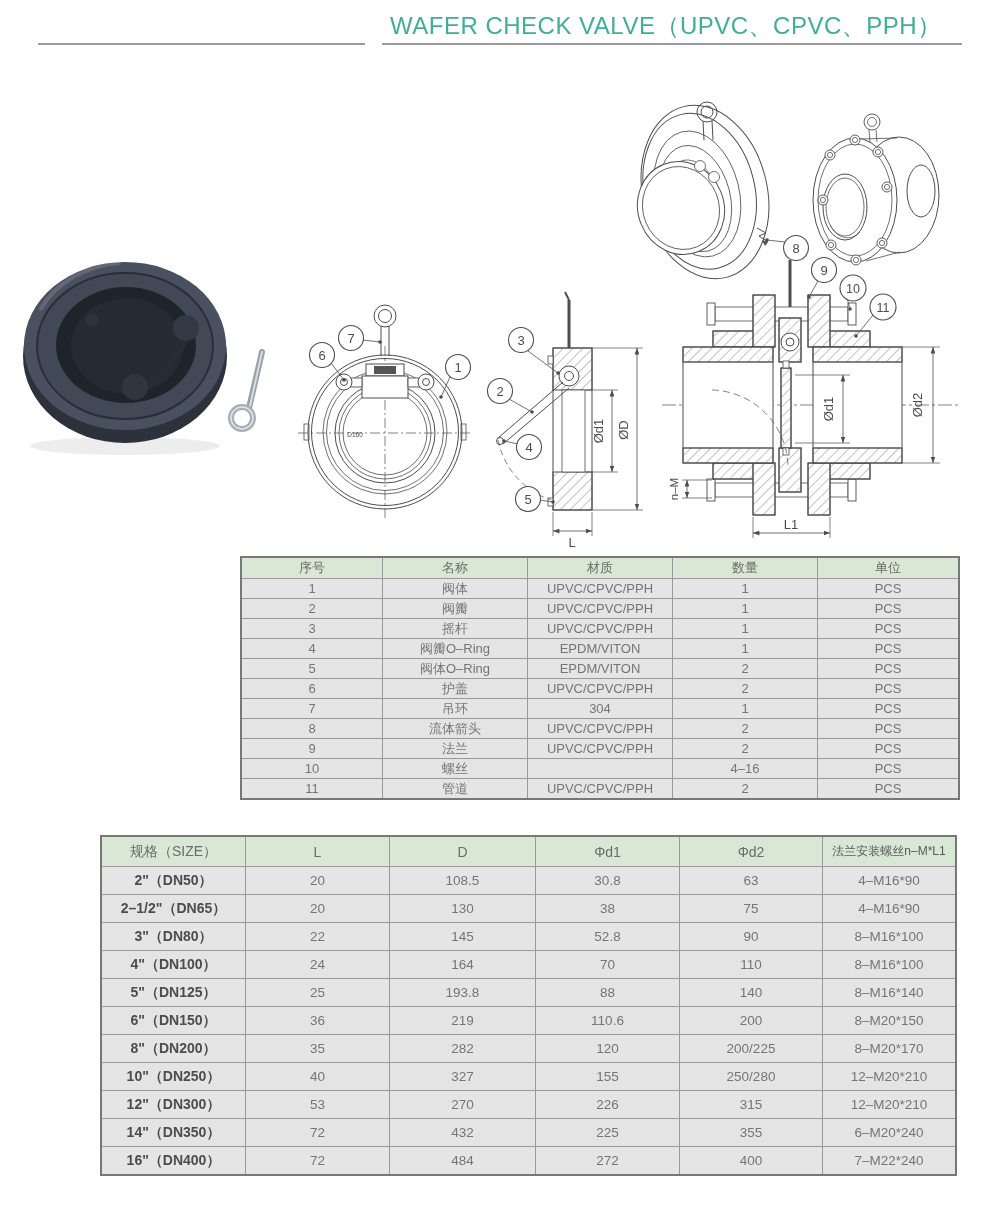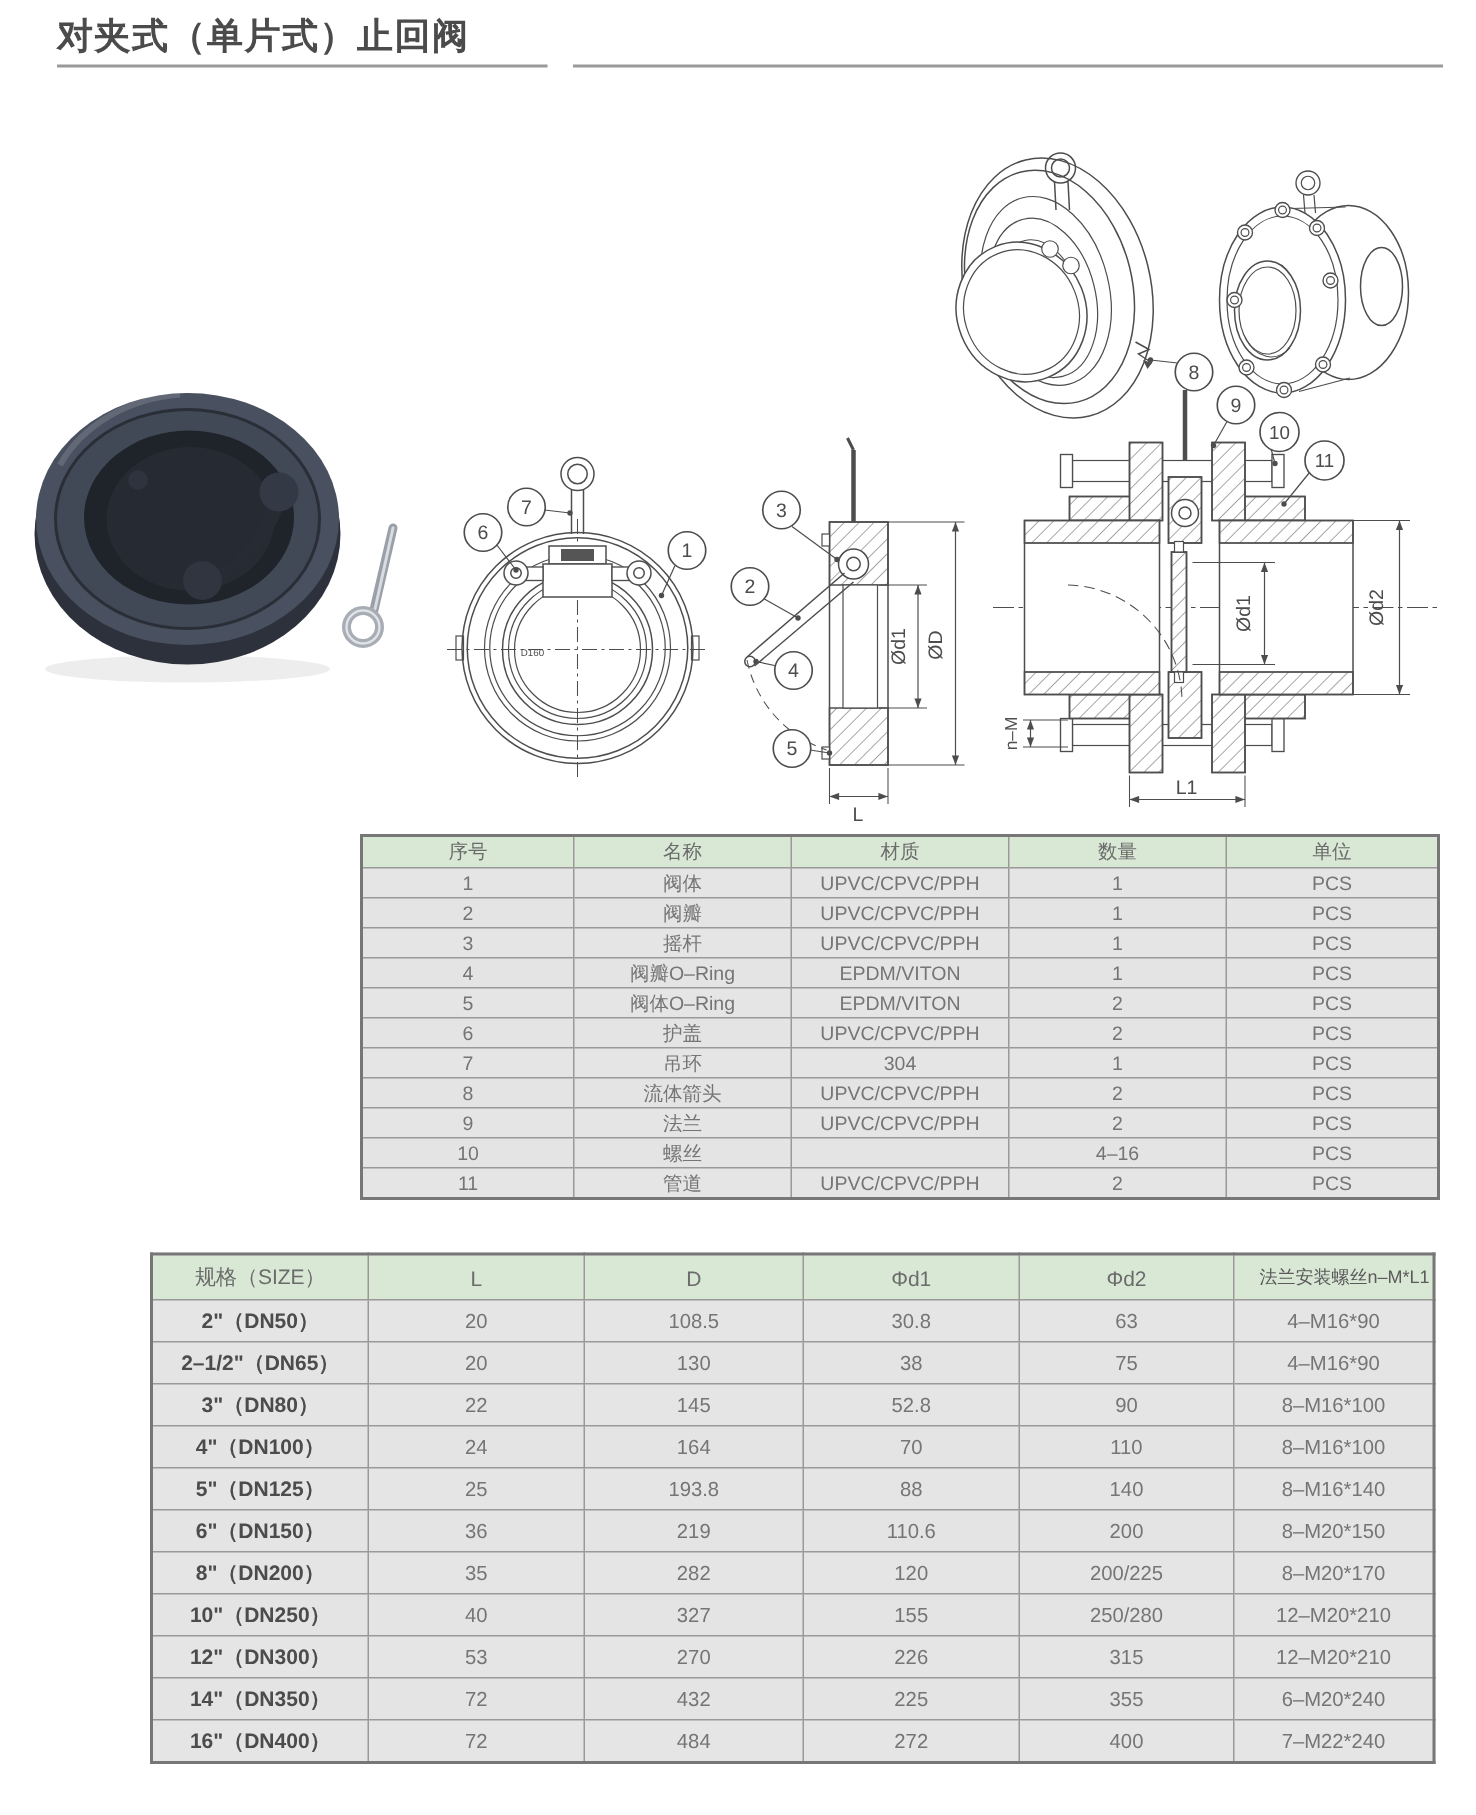--- a/index.html
+++ b/index.html
@@ -25,33 +25,33 @@
   tbody tr:nth-child(even){background:#e4e4e4;}
   tbody td{color:#757575;}
   .parts{left:240px;top:556px;width:698px;border:2px solid #777;}
   .parts thead th{height:20px;font-size:13px;}
   .parts tbody td{height:19px;font-size:13px;}
   .parts th:nth-child(1){width:136px}.parts th:nth-child(2){width:140px}
   .parts th:nth-child(3){width:140px}.parts th:nth-child(4){width:140px}
   .parts th:nth-child(5){width:136px}
   .sizes{left:100px;top:835px;width:830px;border:2px solid #777;}
   .sizes thead th{height:29px;font-size:14px;margin-top:22px;}
-  .sizes thead th:last-child{font-size:12px;color:#5a5a5a;text-align:right;}
+  .sizes thead th:last-child{font-size:12px;color:#5a5a5a;}
   .sizes tbody td{height:27px;font-size:13.5px;}
   .sizes tbody td.c0{font-weight:bold;color:#4c4c4c;font-size:14px;}
   .sizes th:nth-child(1){width:139px}.sizes th:nth-child(2){width:139px}
   .sizes th:nth-child(3){width:141px}.sizes th:nth-child(4){width:139px}
   .sizes th:nth-child(5){width:138px}.sizes th:nth-child(6){width:128px}
 </style>
 </head>
 <body>
 
 <div class="page">
 
-  <h1 class="title-zh">对夹式（单片式）止回阀</h1>
+  <h2 class="title-en">WAFER CHECK VALVE（UPVC、CPVC、PPH）</h2>
   <div class="rule rule-left"></div>
   <div class="rule rule-right"></div>
 
   <div class="photo">
     <svg width="270" height="220" viewBox="0 0 270 220">
       <ellipse cx="115" cy="196" rx="95" ry="9" fill="rgba(0,0,0,0.07)"></ellipse>
       <ellipse cx="115" cy="106" rx="102" ry="87" fill="#2c313c"></ellipse>
       <ellipse cx="115" cy="96" rx="101" ry="84" fill="#49505f"></ellipse>
       <ellipse cx="115" cy="96" rx="88" ry="73" fill="#414956" stroke="#2a2e37" stroke-width="2"></ellipse>
       <ellipse cx="116" cy="95" rx="70" ry="58" fill="#1f232a"></ellipse>

